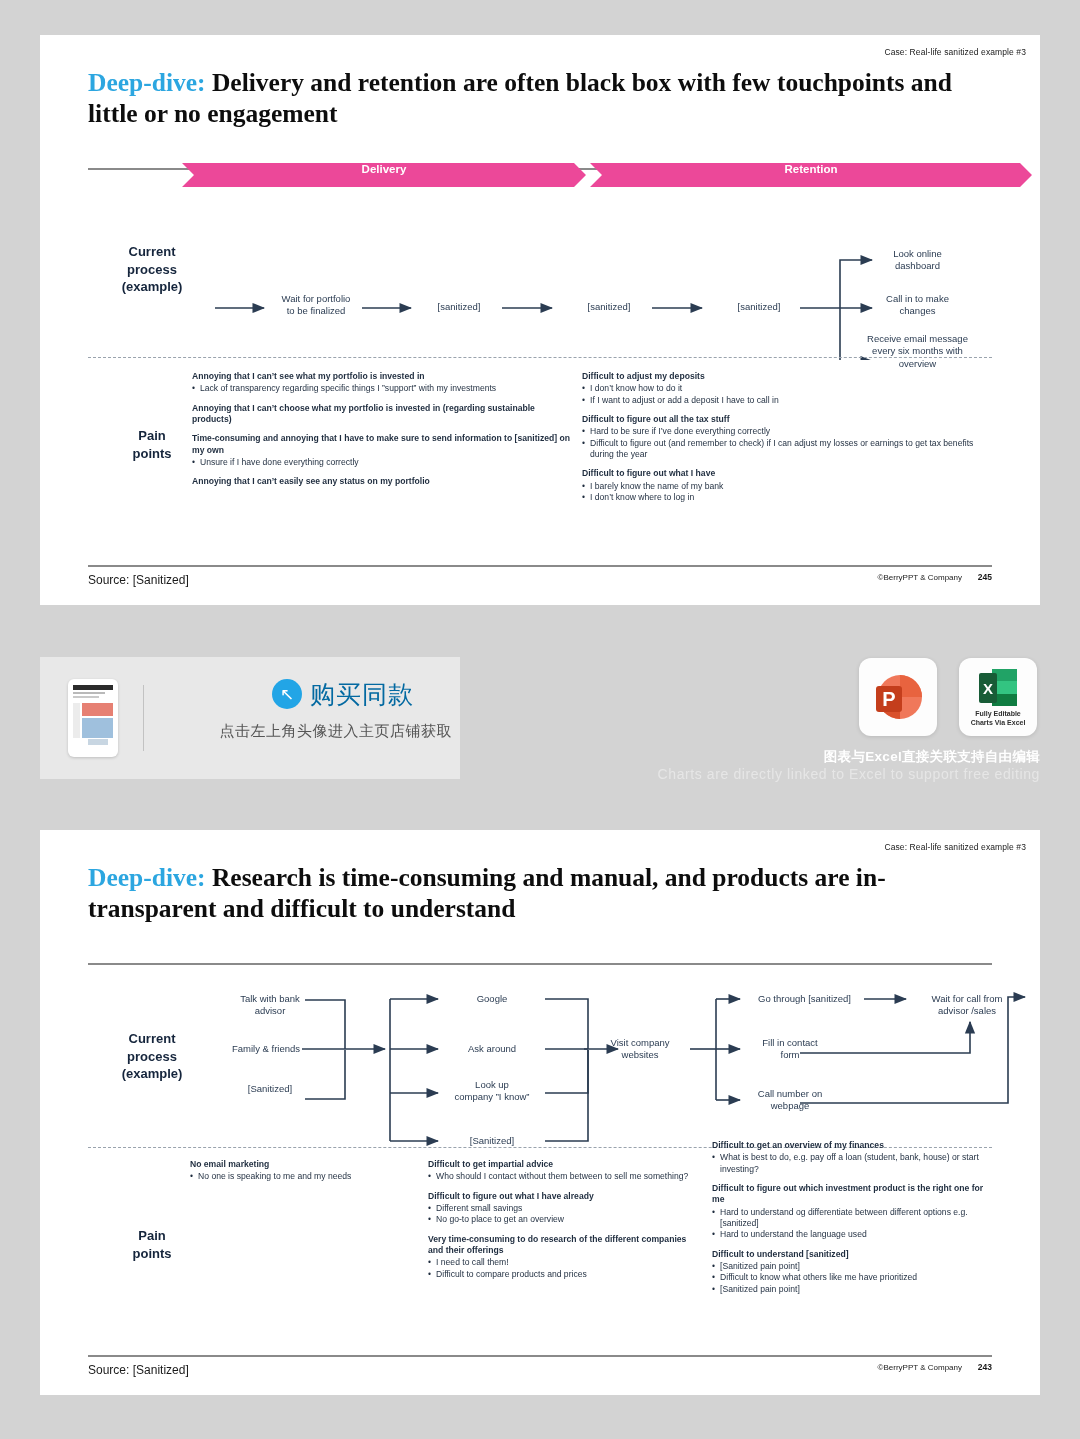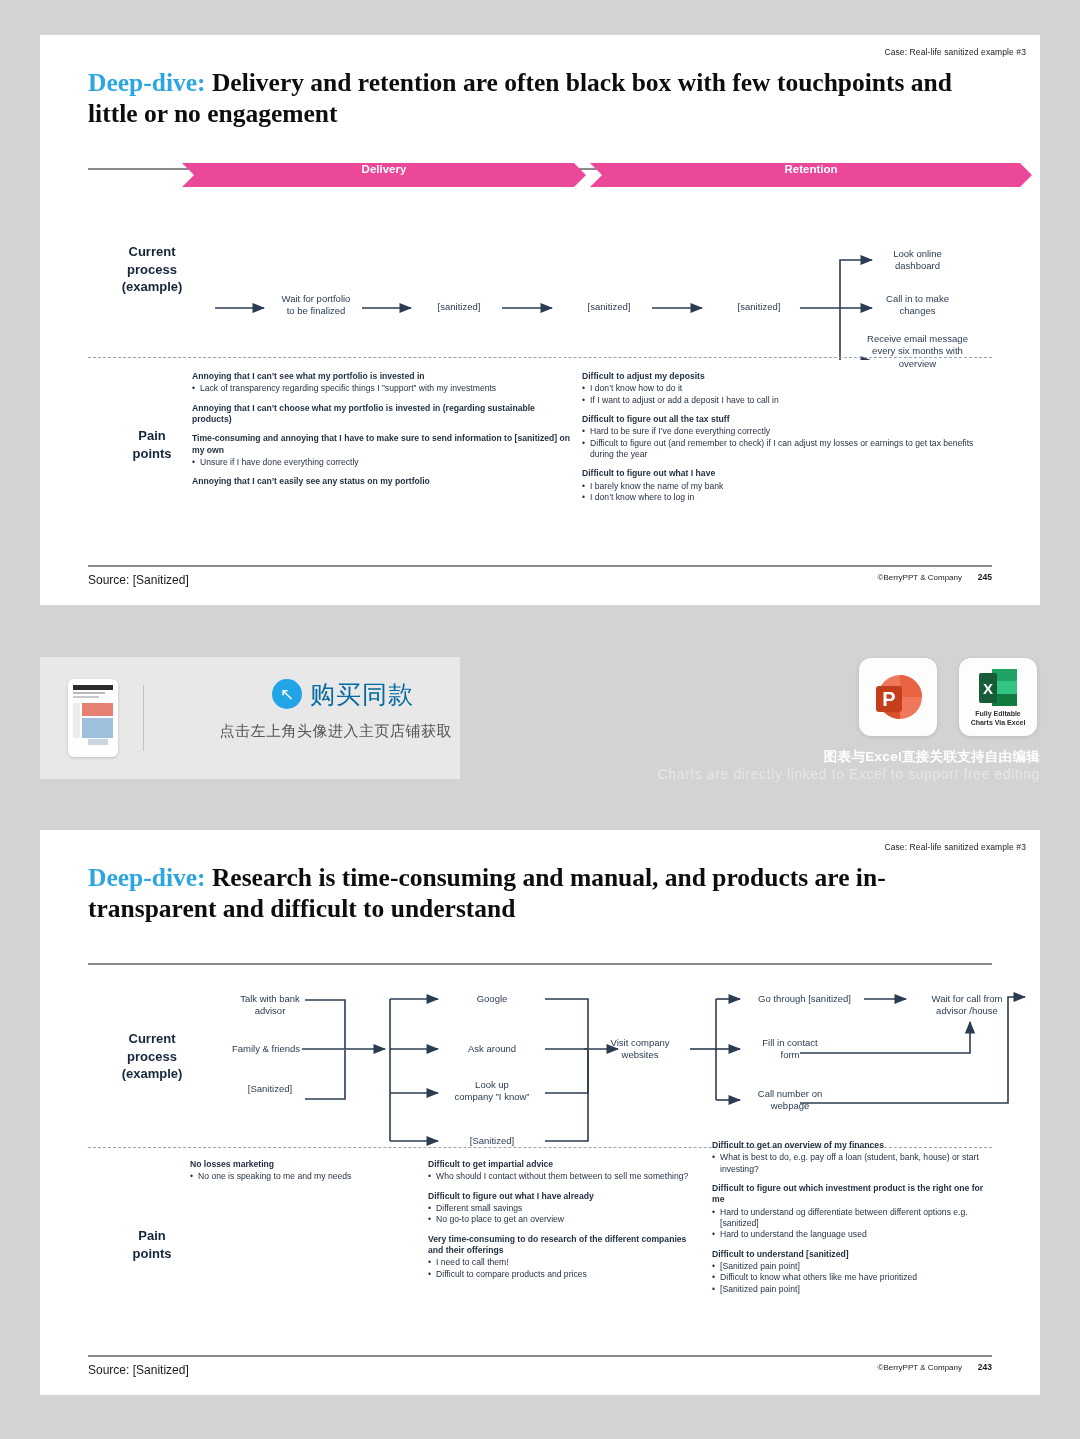--- a/index.html
+++ b/index.html
@@ -382,30 +382,30 @@
   <div class="flow-node" style="left:552px; top:207px; width:96px; white-space:pre-line;">Visit company
 websites</div>
 
   <div class="flow-node" style="left:702px; top:163px; width:125px;">Go through [sanitized]</div>
   <div class="flow-node" style="left:702px; top:207px; width:96px; white-space:pre-line;">Fill in contact
 form</div>
   <div class="flow-node" style="left:698px; top:258px; width:104px; white-space:pre-line;">Call number on
 webpage</div>
 
   <div class="flow-node" style="left:868px; top:163px; width:118px; white-space:pre-line;">Wait for call from
-advisor /house</div>
+advisor /sales</div>
 
   <div class="dashrule"></div>
 
   <div class="row-label" style="left:52px; top:397px; width:120px; white-space:pre-line;">Pain
 points</div>
 
   <div class="pp-col" id="s2c0" style="left:150px; top:329px; width:190px;">
       <div class="pp-block">
-        <div class="pp-head">No losses marketing</div>
+        <div class="pp-head">No email marketing</div>
         <div class="pp-li">
           <span class="bul">•</span>
           <span>No one is speaking to me and my needs</span>
         </div>
       </div>
     </div>
   <div class="pp-col" id="s2c1" style="left:388px; top:329px; width:275px;">
       <div class="pp-block">
         <div class="pp-head">Difficult to get impartial advice</div>
         <div class="pp-li">

